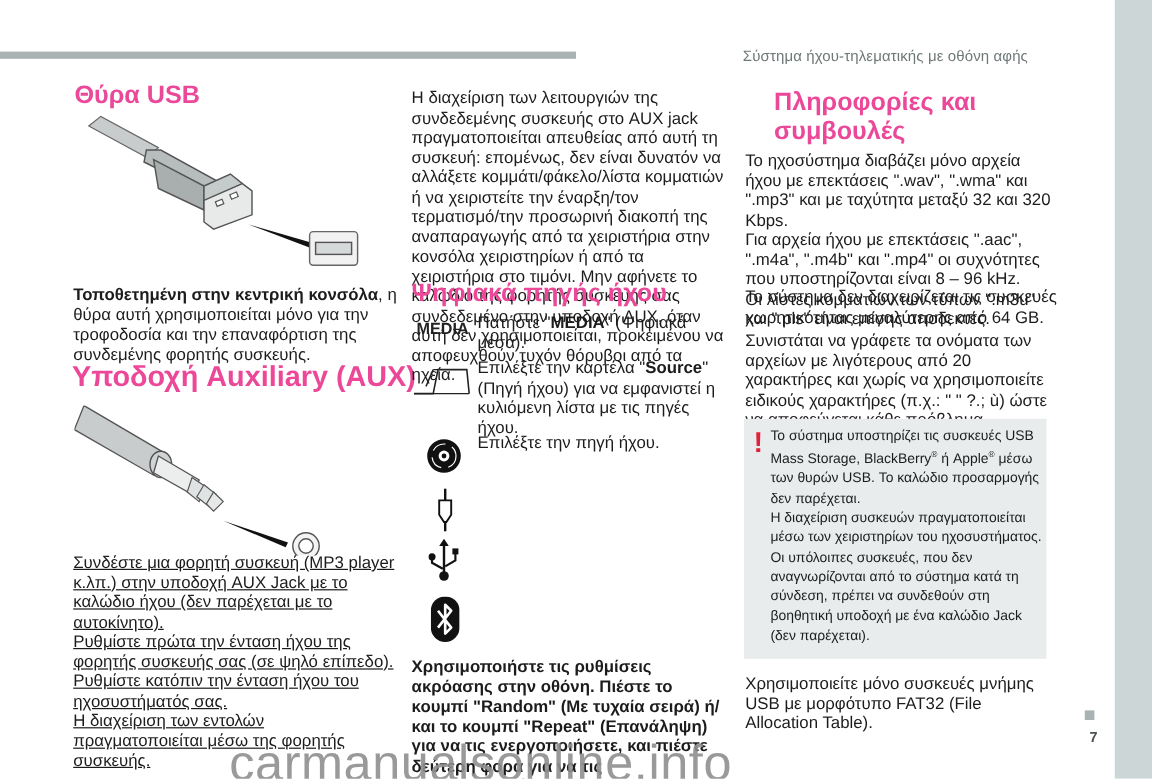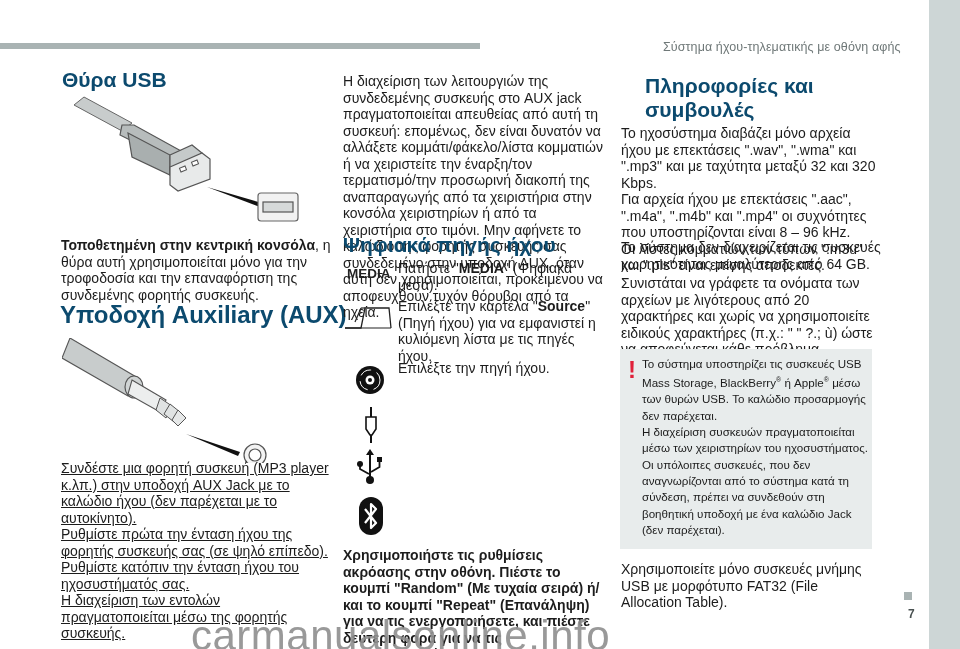--- a/index.html
+++ b/index.html
@@ -4,23 +4,23 @@
 <style>
   html, body { margin:0; padding:0; }
   body {
     width:960px; height:649px; position:relative; overflow:hidden;
     background:#ffffff;
     font-family:"Liberation Sans", sans-serif;
     color:#1a1a1a;
   }
   .edge-bar { position:absolute; left:929px; top:0; width:31px; height:649px; background:#cdd6d6; }
   .top-rule { position:absolute; left:0; top:43px; width:480px; height:6px; background:#a9b3b3; }
-  .chapter-title { position:absolute; left:619px; top:40px; font-size:12.5px; color:#6f7878; letter-spacing:0.1px;margin-left:44px; }
+  .chapter-title { position:absolute; left:619px; top:40px; font-size:12.5px; color:#6f7878; letter-spacing:0.1px; }
 
-  h2 { margin:0; font-weight:bold; color:#0c4a6e; }
+  h2 { margin:0; font-weight:bold; color:#ec4899; }
   .h-usb { position:absolute; left:62px; top:68px; font-size:21px; }
   .h-aux { position:absolute; left:60px; top:301px; font-size:24px; }
   .h-src { position:absolute; left:343px; top:233px; font-size:21px; }
   .h-info { position:absolute; left:621px; top:74px; font-size:21px; line-height:24px; width:250px;margin-left:24px; }
 
   p { margin:0; font-size:14px; line-height:16.5px; color:#1c1c1c; }
   .p-usb { position:absolute; left:61px; top:237px; width:270px; }
   .p-aux { position:absolute; left:61px; top:460px; width:270px; }
   .p-manage { position:absolute; left:343px; top:73px; width:262px; }
   .p-final { position:absolute; left:343px; top:547px; width:268px;font-weight:bold; }

